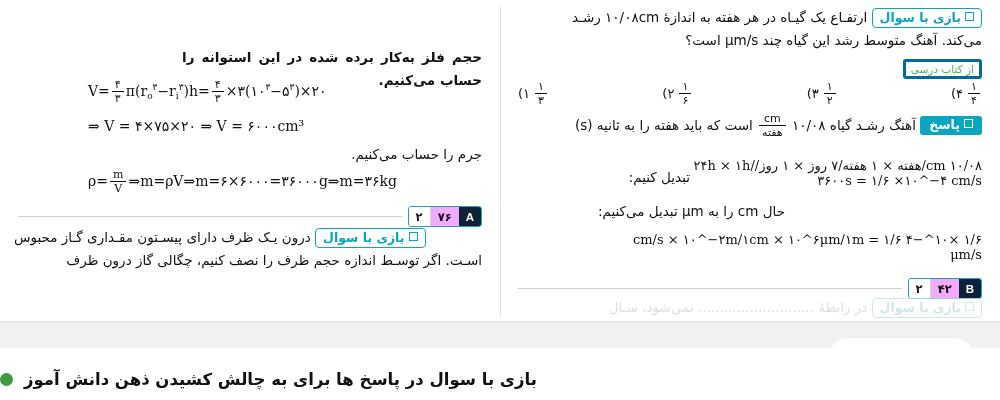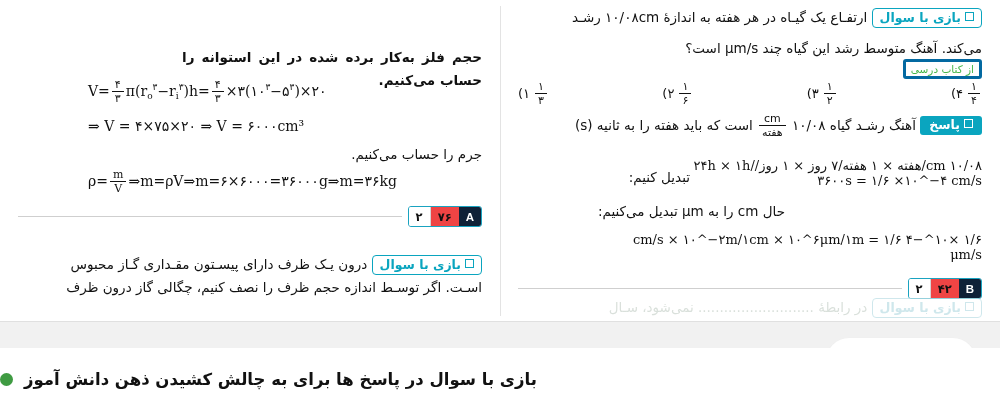--- a/index.html
+++ b/index.html
@@ -141,21 +141,21 @@
   }
   .pagechip .letter {
     background: #0f2137;
     color: #ffffff;
     padding: 0 7px;
     display: flex;
     align-items: center;
     font-family: "Liberation Sans", sans-serif;
   }
   .pagechip .num {
-    background: #ef4444;
+    background: #f0abfc;
     color: #111;
     padding: 0 7px;
     display: flex;
     align-items: center;
   }
   .pagechip .chap {
     background: #ffffff;
     color: #111;
     padding: 0 7px;
     display: flex;
@@ -267,21 +267,21 @@
 
   <div class="divider-v"></div>
 
   <div class="col col-right">
 
     <div style="position:absolute; right:18px; top:6px; width:468px;">
       <div class="txt" style="text-align:right;">
         <span class="qbadge"><span class="sq"></span><span>بازی با سوال</span></span>
         <span>ارتفـاع یک گیـاه در هر هفته به اندازهٔ ۱۰/۰۸cm رشـد</span>
       </div>
-      <div class="txt" style="text-align:right; margin-top:8px;">
+      <div class="txt" style="text-align:right; margin-top:0;">
         <span>می‌کند. آهنگ متوسط رشد این گیاه چند μm/s است؟</span>
       </div>
     </div>
 
     <div style="position:absolute; right:18px; top:58px;">
       <span class="booklink">از کتاب درسی</span>
     </div>
 
     <div class="options" style="position:absolute; right:0; left:0; top:76px;">
       <div class="opt">
@@ -370,21 +370,21 @@
     <div class="rule-row" style="position:absolute; right:18px; left:18px; top:200px;">
       <div class="pagechip">
         <span class="letter">A</span>
         <span class="num">۷۶</span>
         <span class="chap">۲</span>
       </div>
       <div class="line"></div>
     </div>
 
     <div style="position:absolute; right:18px; top:226px; width:468px;">
-      <div class="txt" style="text-align:right;margin-top:27px;">
+      <div class="txt" style="text-align:left;">
         <span class="qbadge"><span class="sq"></span><span>بازی با سوال</span></span>
         <span>درون یـک ظرف دارای پیسـتون مقـداری گـاز محبوس</span>
       </div>
       <div class="txt" style="text-align:right;">اسـت. اگر توسـط اندازه حجم ظرف را نصف کنیم، چگالی گاز درون ظرف</div>
     </div>
 
   </div>
 
   <div style="position:absolute; right:30px; bottom:8px; width:460px; text-align:center;" class="txt faded">(x نماد جابه‌جایی، v نماد سرعت، a نماد شتاب و t نماد زمان است.)</div>
   <div style="position:absolute; right:470px; bottom:32px;" class="txt faded">تغییر</div>

